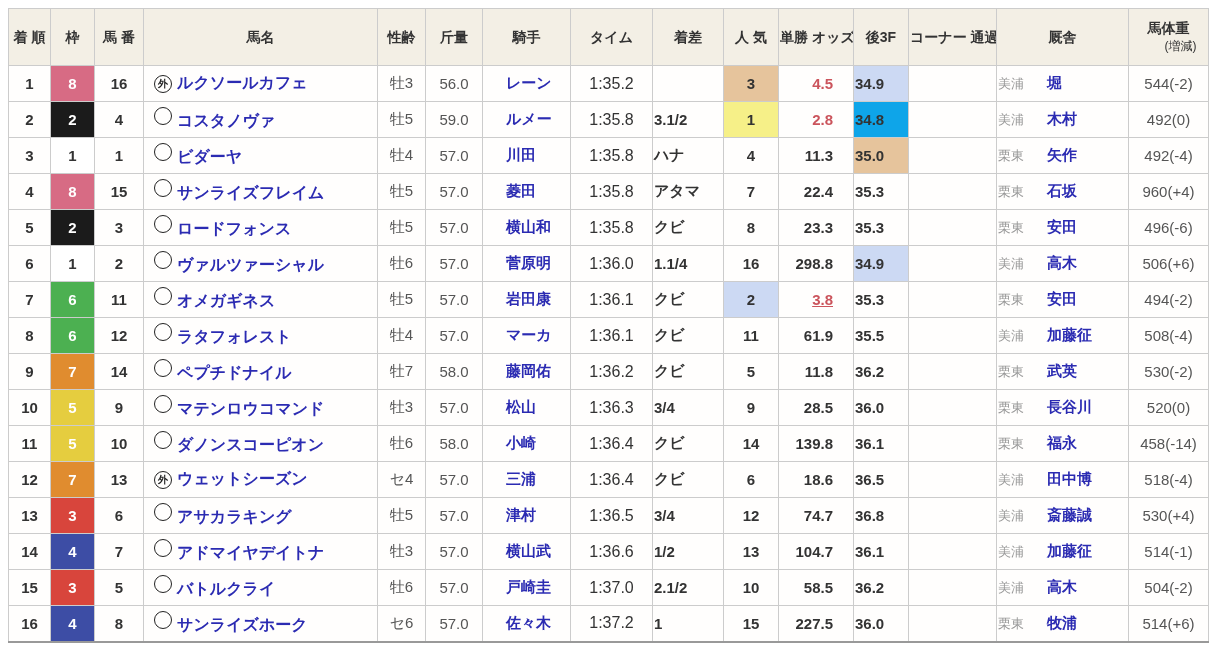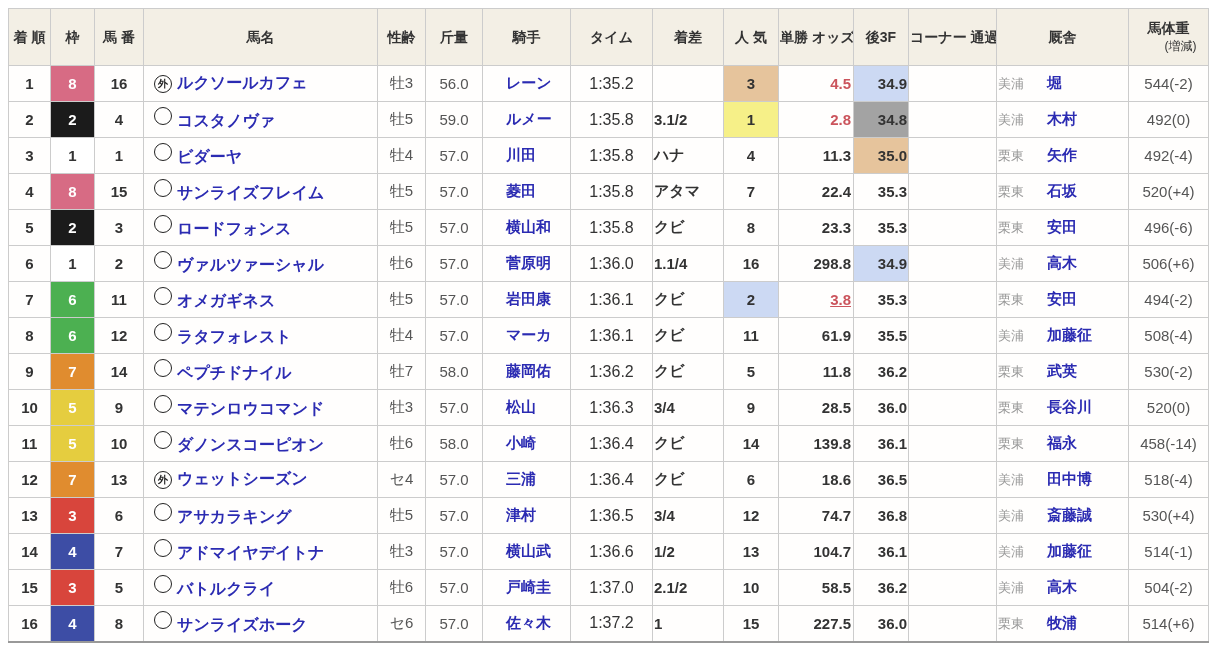--- a/index.html
+++ b/index.html
@@ -20,22 +20,22 @@
   .horse-link{color:#2b2bb2;font-weight:bold;font-size:16px;text-decoration:none;cursor:pointer;}
   .mark{display:inline-block;width:16px;height:16px;line-height:16px;border:1.5px solid #222;
     border-radius:50%;font-size:10px;text-align:center;color:#222;margin-right:5px;
     font-weight:bold;vertical-align:1px;}
   td.sexage,td.impost{text-align:center;color:#555;font-size:15px;}
   td.jockey{padding-left:8px;}
   .jockey-link,.trainer-link{color:#2b2bb2;font-weight:bold;font-size:15px;text-decoration:none;cursor:pointer;margin-left:15px;}
   td.time{text-align:center;font-weight:normal;font-size:16px;}
   td.margin{font-weight:bold;}
   td.pop{text-align:center;font-weight:bold;}
-  td.odds{text-align:right;padding-right:2px;font-weight:bold;}
-  td.last3f{text-align:right;font-weight:bold;}
+  td.odds{text-align:right;padding-right:20px;font-weight:bold;}
+  td.last3f{text-align:left;font-weight:bold;}
   td.corner{}
   td.stable{}
   .region{color:#999;font-size:13px;margin-right:8px;}
   td.bodyweight{text-align:center;color:#555;font-size:15px;}
 </style>
 </head>
 <body>
 
 <table class="race-table">
   <colgroup>
@@ -102,21 +102,21 @@
     <td class="frame" style="background: rgb(27, 27, 27);">2</td>
     <td class="num">4</td>
     <td class="name"><span class="mark" hidden=""></span><a class="horse-link">コスタノヴァ</a></td>
     <td class="sexage">牡5</td>
     <td class="impost">59.0</td>
     <td class="jockey"><a class="jockey-link">ルメー</a></td>
     <td class="time">1:35.8</td>
     <td class="margin">3.1/2</td>
     <td class="pop" style="background: rgb(246, 240, 136);">1</td>
     <td class="odds" style="color: rgb(203, 84, 92);">2.8</td>
-    <td class="last3f" style="background: #a3a3a3;">34.8</td>
+    <td class="last3f" style="background: #0ea5e9;">34.8</td>
     <td class="corner"></td>
     <td class="stable"><span class="region">美浦</span><a class="trainer-link">木村</a></td>
     <td class="bodyweight">492(0)</td>
   </tr>
       <tr>
     <td class="rank">3</td>
     <td class="frame white" style="background: rgb(255, 255, 255);">1</td>
     <td class="num">1</td>
     <td class="name"><span class="mark" hidden=""></span><a class="horse-link">ビダーヤ</a></td>
     <td class="sexage">牡4</td>
@@ -139,21 +139,21 @@
     <td class="sexage">牡5</td>
     <td class="impost">57.0</td>
     <td class="jockey"><a class="jockey-link">菱田</a></td>
     <td class="time">1:35.8</td>
     <td class="margin">アタマ</td>
     <td class="pop">7</td>
     <td class="odds">22.4</td>
     <td class="last3f">35.3</td>
     <td class="corner"></td>
     <td class="stable"><span class="region">栗東</span><a class="trainer-link">石坂</a></td>
-    <td class="bodyweight">520(+4)</td>
+    <td class="bodyweight">960(+4)</td>
   </tr>
       <tr>
     <td class="rank">5</td>
     <td class="frame" style="background: rgb(27, 27, 27);">2</td>
     <td class="num">3</td>
     <td class="name"><span class="mark" hidden=""></span><a class="horse-link">ロードフォンス</a></td>
     <td class="sexage">牡5</td>
     <td class="impost">57.0</td>
     <td class="jockey"><a class="jockey-link">横山和</a></td>
     <td class="time">1:35.8</td>

